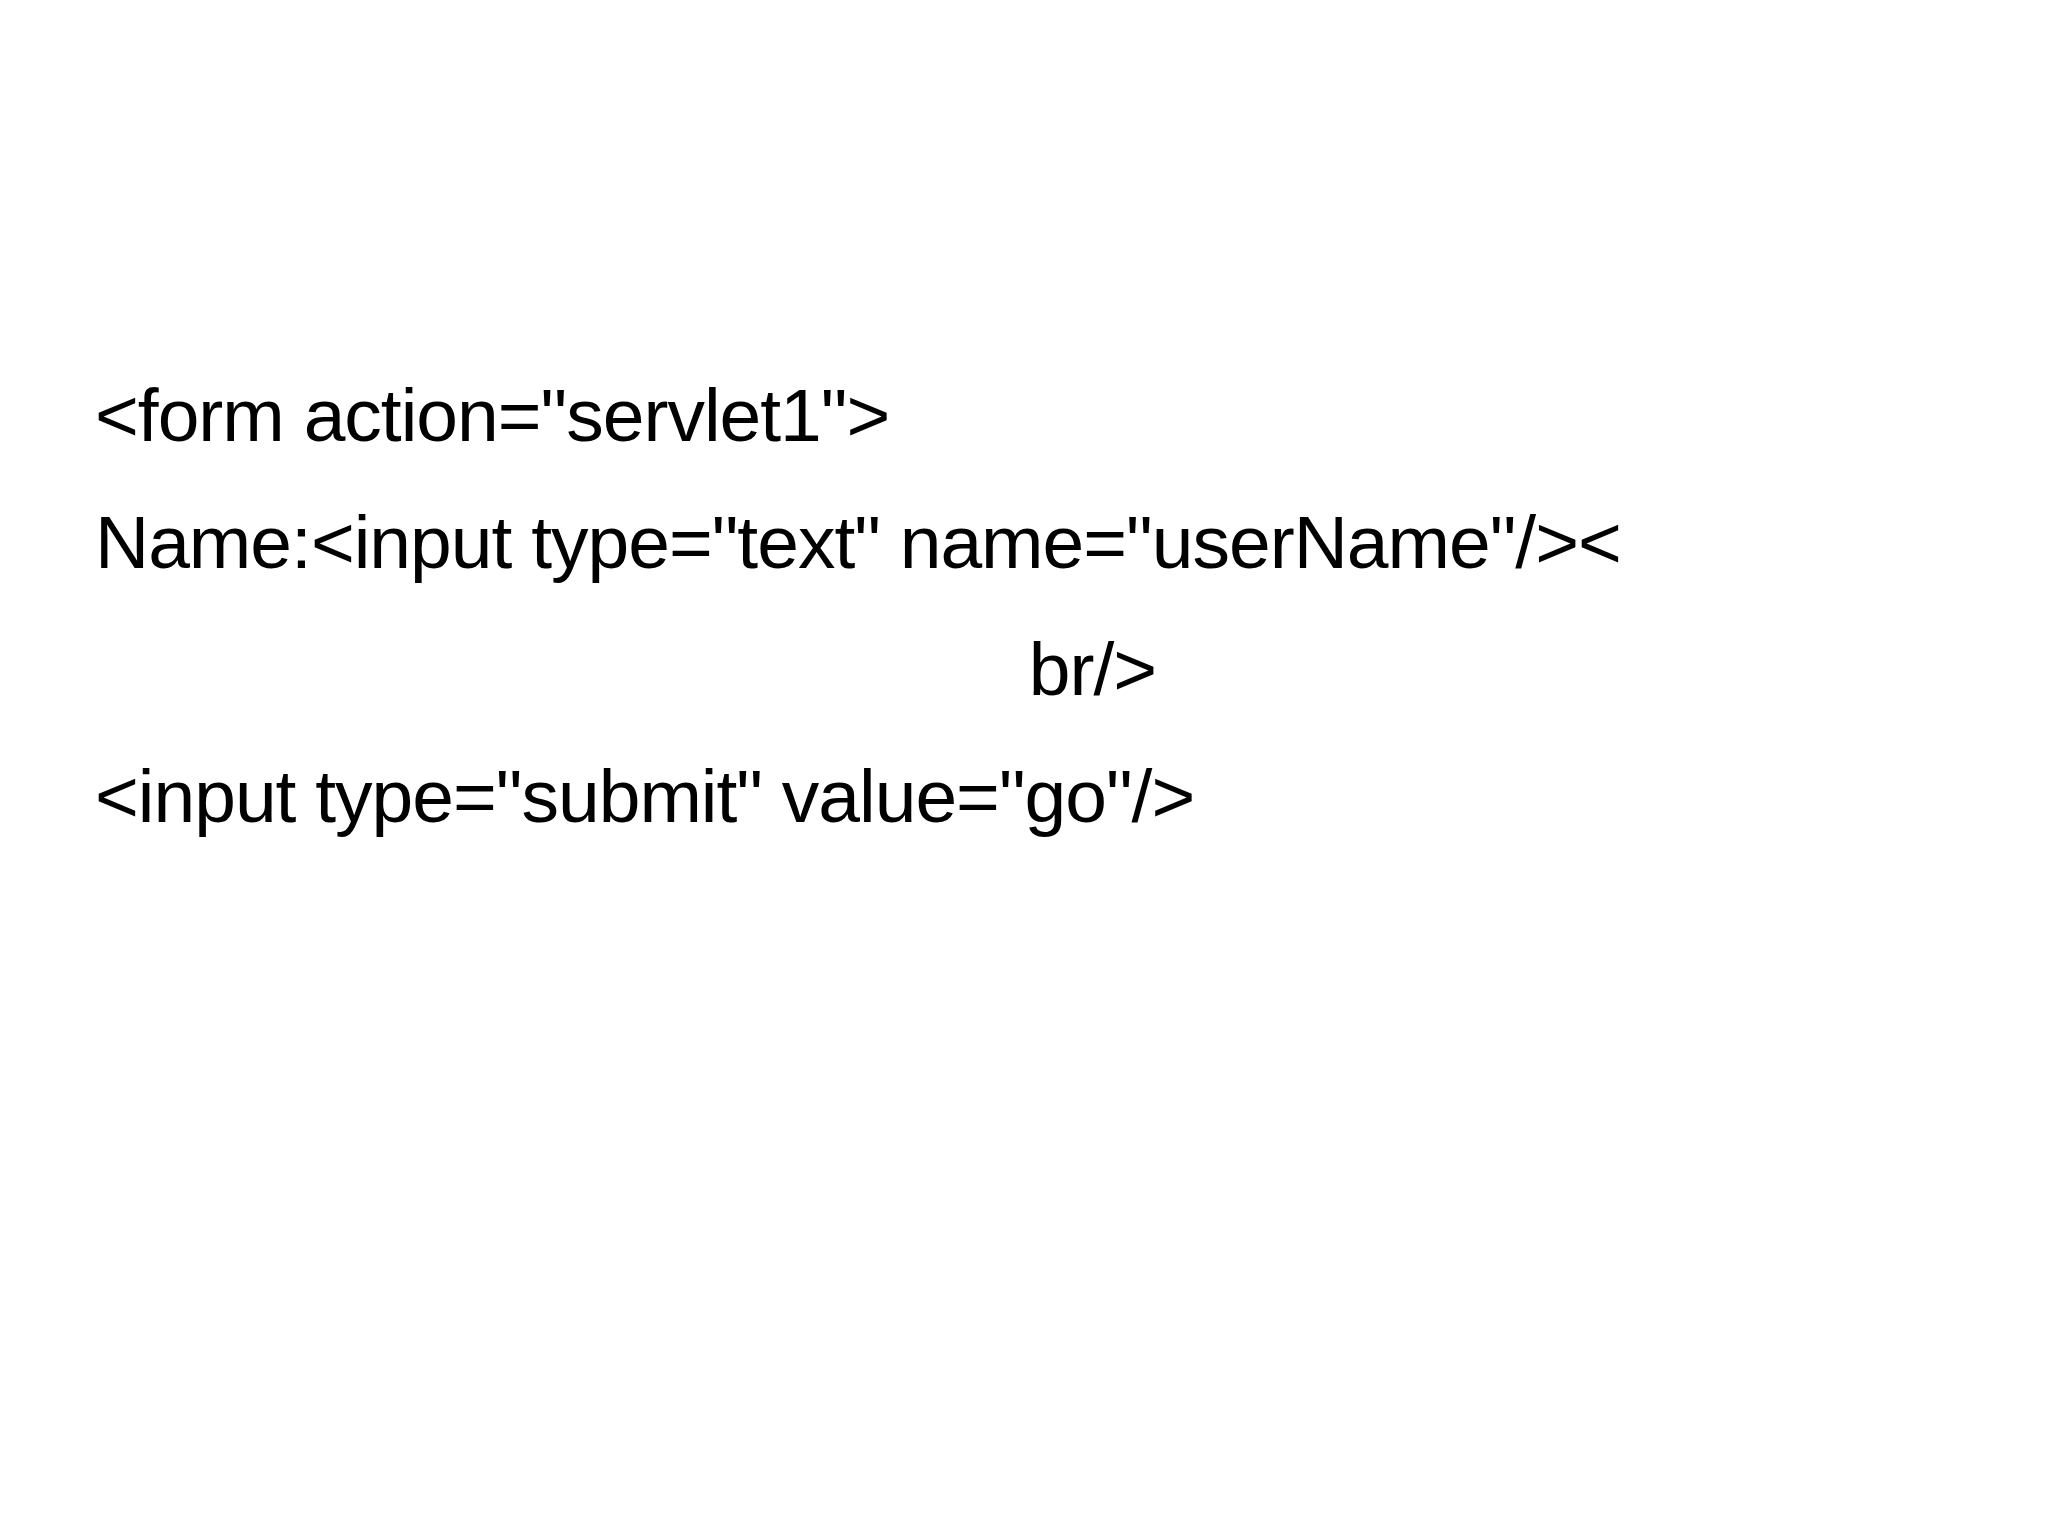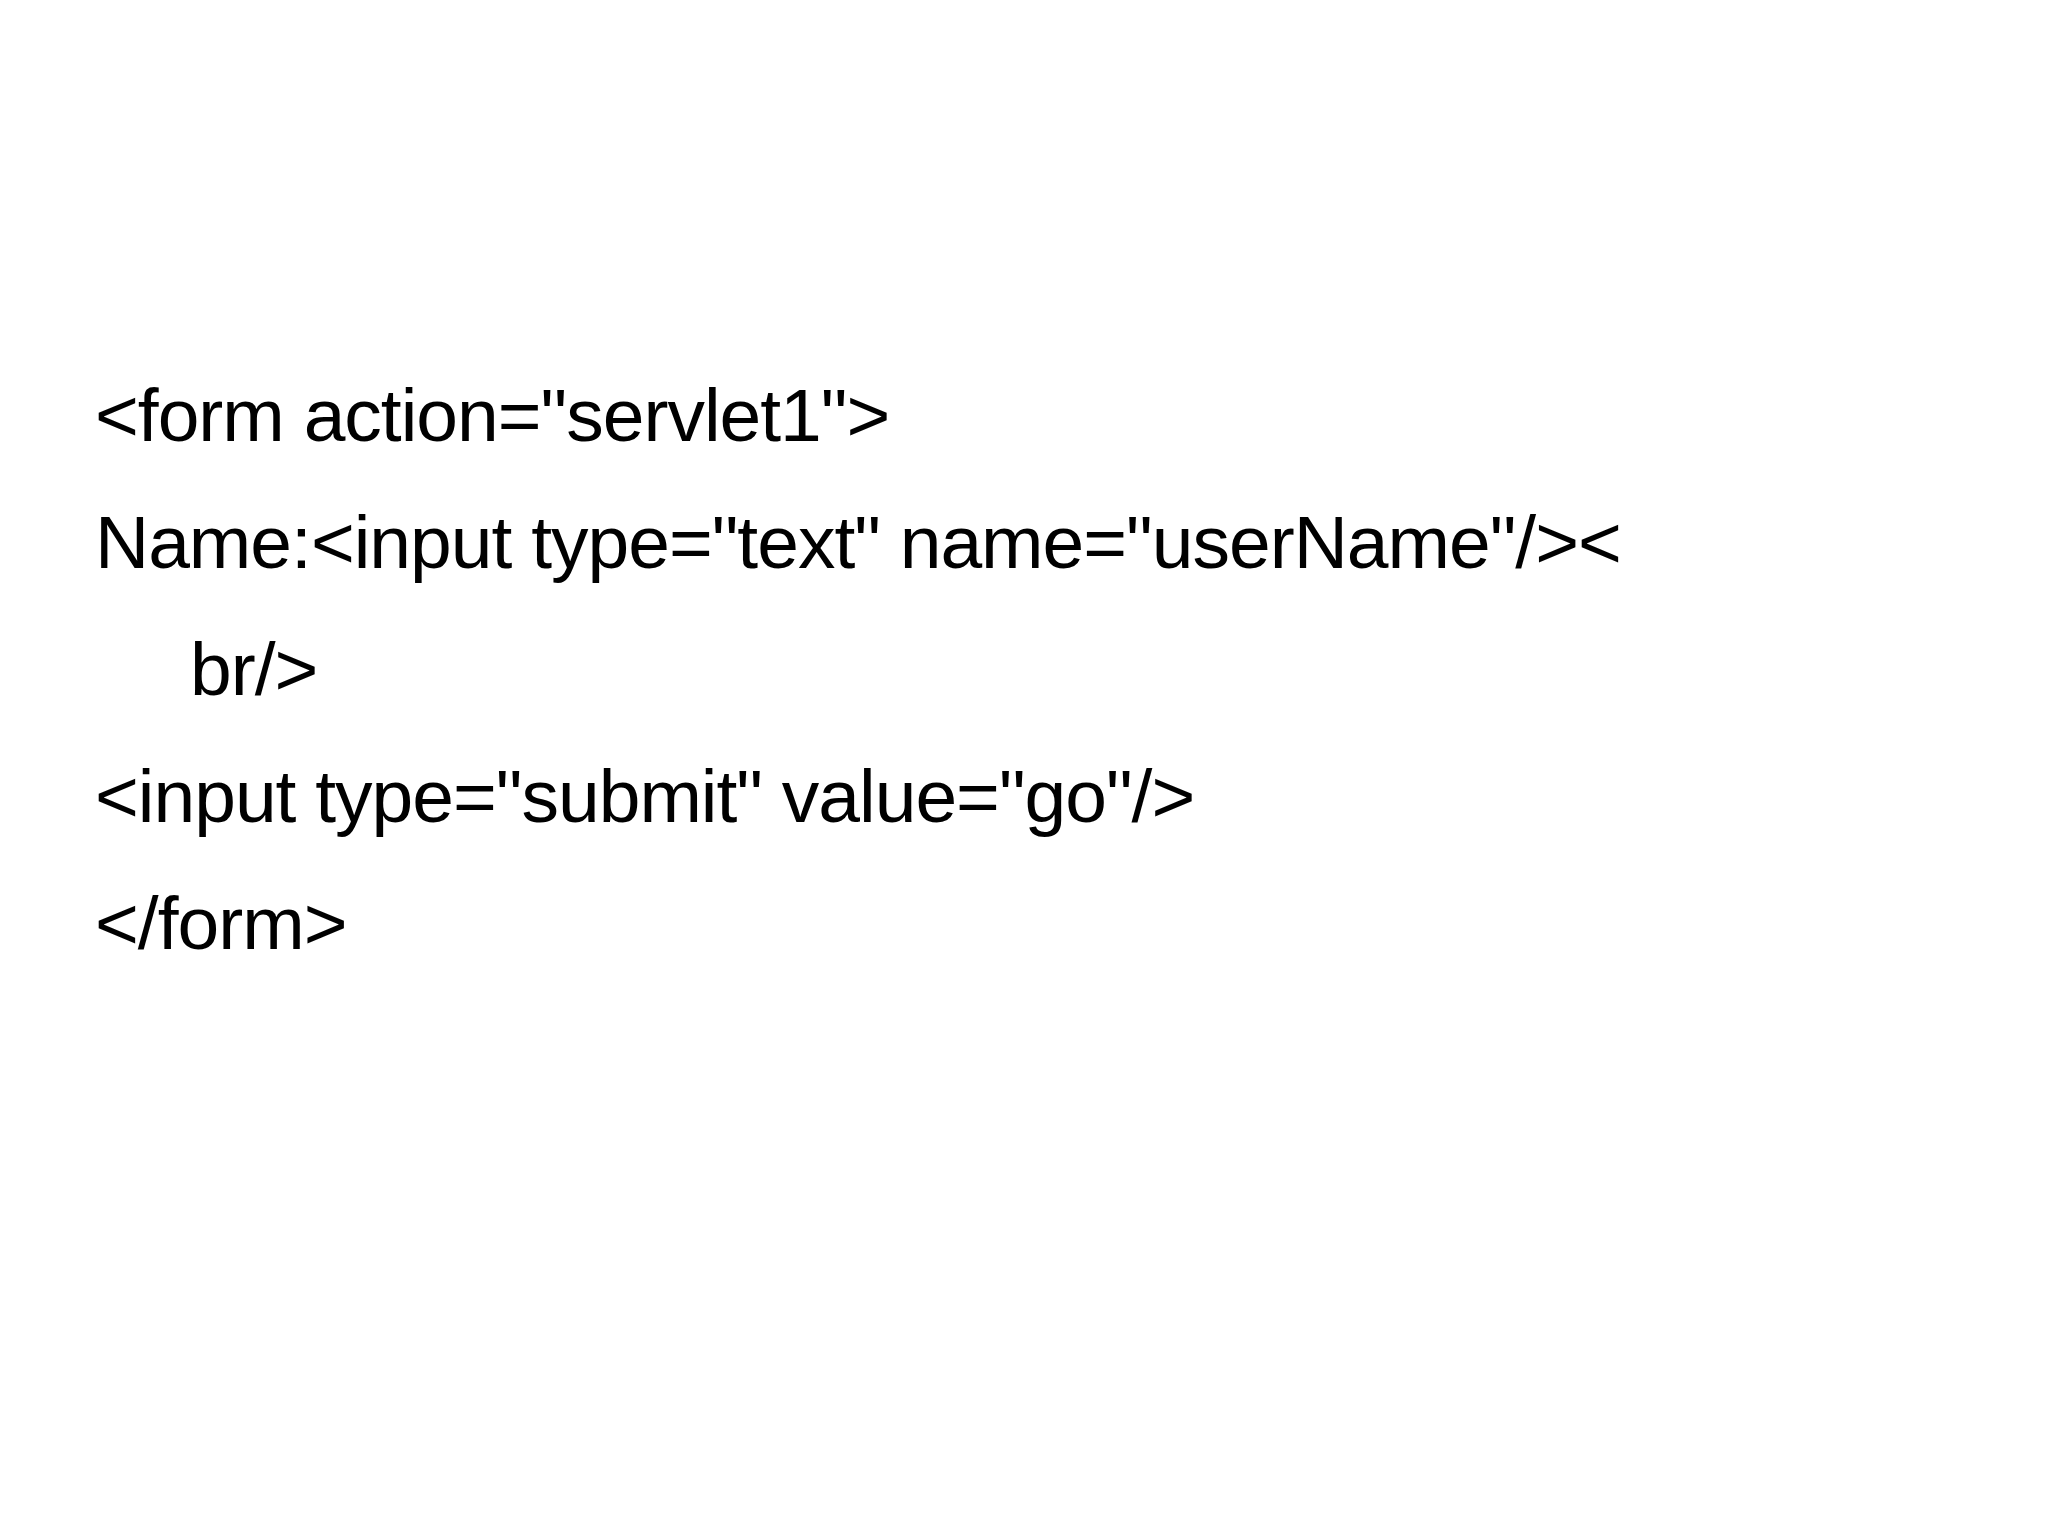--- a/index.html
+++ b/index.html
@@ -28,26 +28,26 @@
     font-size: 75px;
     line-height: 127px;
     letter-spacing: -1px;
     font-weight: 400;
   }
   .code-line {
     white-space: pre;
   }
   .code-line.wrap {
     padding-left: 95px;
+    text-align: center;
   }
 </style>
 </head>
 <body>
 
 <div class="slide">
   <div class="code-block">
     <div class="code-line">&lt;form action="servlet1"&gt;</div>
     <div class="code-line">Name:&lt;input type="text" name="userName"/&gt;&lt;</div>
     <div class="code-line wrap">br/&gt;</div>
     <div class="code-line">&lt;input type="submit" value="go"/&gt;</div>
-    <div class="code-line">&lt;/form&gt;</div>
   </div>
 </div>
 
 </body></html>

